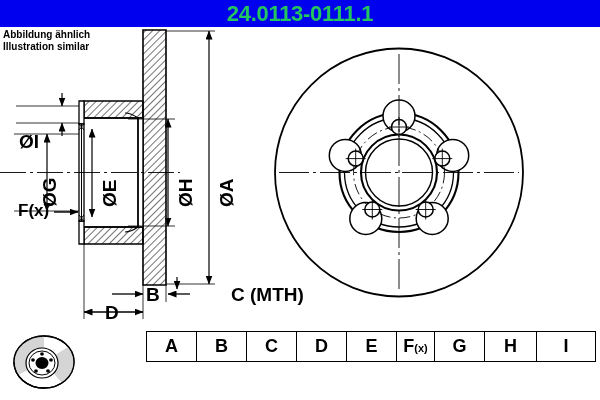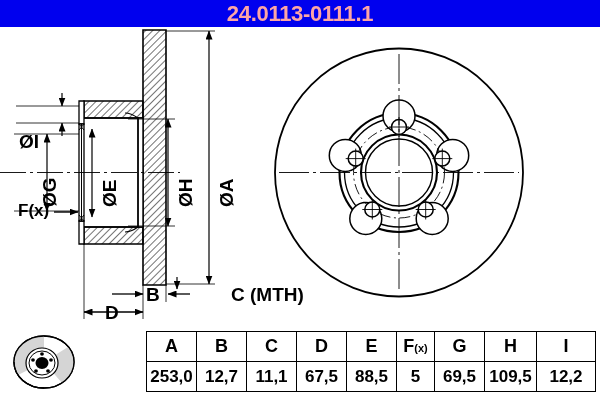--- a/index.html
+++ b/index.html
@@ -19,21 +19,21 @@
     position: absolute;
     left: 0; top: 0;
     width: 600px; height: 27px;
     background: #0000ee;
     display: flex;
     align-items: center;
     justify-content: center;
     gap: 26px;
   }
   #header-bar .h-text {
-    color: #fca5a5;
+    color: #22c55e;
     font-size: 22px;
     font-weight: bold;
     letter-spacing: -0.3px;
     line-height: 1;
   }
 
   
   #illus-note {
     position: absolute;
     left: 3px; top: 29px;
@@ -93,20 +93,22 @@
   }
 </style>
 </head>
 <body>
 
 <div id="header-bar">
   <span class="h-text">24.0113-0111.1</span>
 </div>
 
 <div id="illus-note">
+  <div>Abbildung ähnlich</div>
+  <div>Illustration similar</div>
 </div>
 
 <div id="drawing">
 
   <svg width="600" height="300" viewBox="0 0 600 300">
     <defs>
       <pattern id="hatch" width="5" height="5" patternTransform="rotate(45)" patternUnits="userSpaceOnUse">
         <line x1="0" y1="0" x2="0" y2="5" stroke="#000" stroke-width="1.1"></line>
       </pattern>
       <pattern id="hatch2" width="5" height="5" patternTransform="rotate(-45)" patternUnits="userSpaceOnUse">
@@ -280,25 +282,14 @@
       <td>A</td>
       <td>B</td>
       <td>C</td>
       <td>D</td>
       <td>E</td>
       <td><span>F</span><span class="sub">(x)</span></td>
       <td>G</td>
       <td>H</td>
       <td>I</td>
     </tr>
-    <tr>
-      <td>253,0</td>
-      <td>12,7</td>
-      <td>11,1</td>
-      <td>67,5</td>
-      <td>88,5</td>
-      <td>5</td>
-      <td>69,5</td>
-      <td>109,5</td>
-      <td>12,2</td>
-    </tr>
   </tbody>
 </table>
 
 </body></html>

